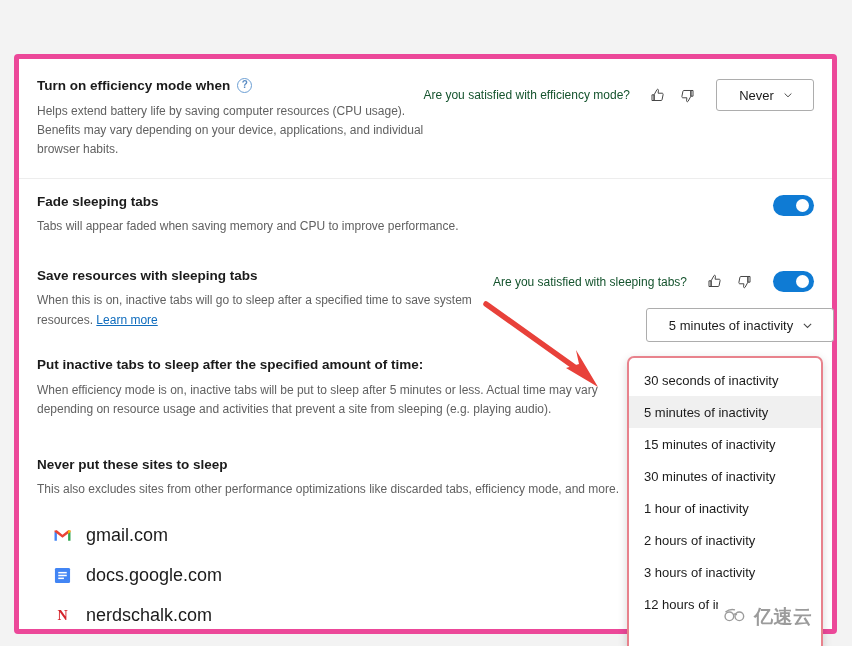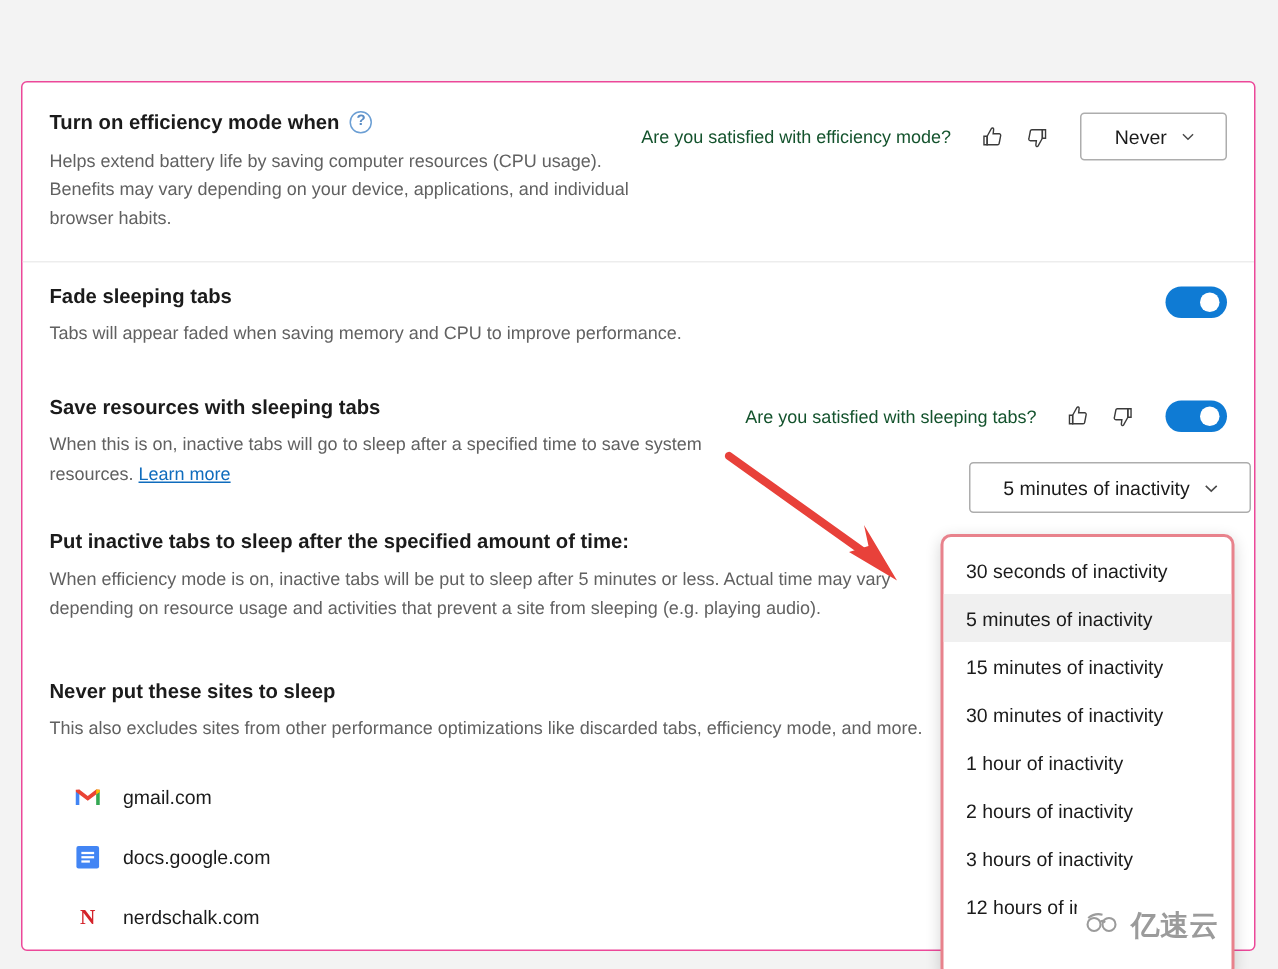--- a/index.html
+++ b/index.html
@@ -30,21 +30,21 @@
   }
 
   
   .card {
     position: absolute;
     left: 14px;
     top: 54px;
     width: 823px;
     height: 580px;
     background: #ffffff;
-    border: 1px solid #ec4899;
+    border: 5px solid #ec4899;
     border-radius: 4px;
     overflow: hidden;
   }
 
   .section {
     position: relative;
     padding: 0 18px;
   }
 
   .divider {
@@ -187,21 +187,21 @@
   }
   .favicon {
     width: 17px;
     height: 17px;
     flex: none;
     display: flex;
     align-items: center;
     justify-content: center;
   }
   .site-name {
-    font-size: 13px;
+    font-size: 18px;
     color: #1b1b1b;
   }
 
   
   .dropdown-popup {
     position: absolute;
     left: 627px;
     top: 356px;
     width: 196px;
     height: 296px;

